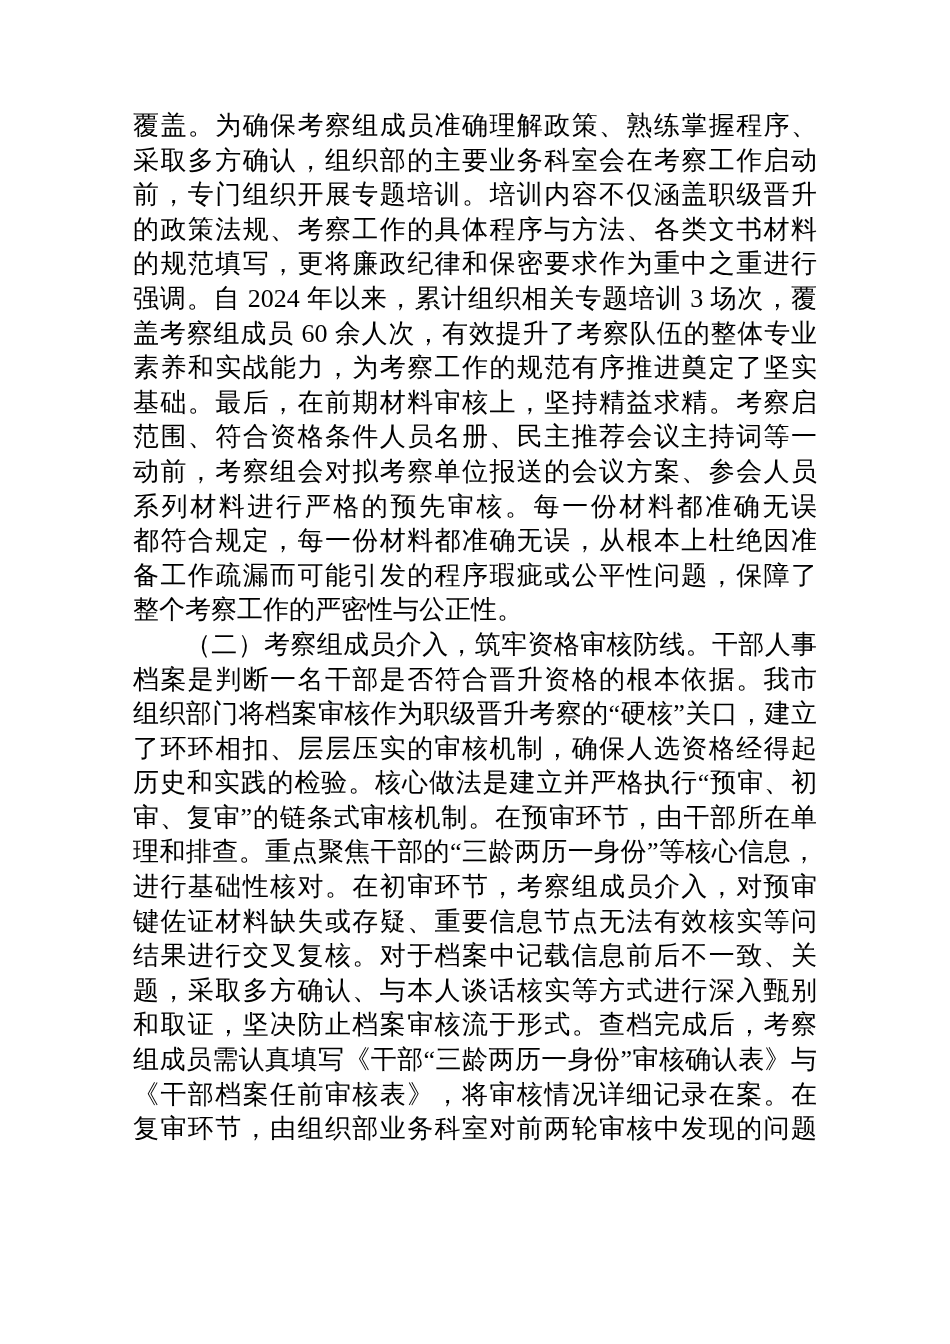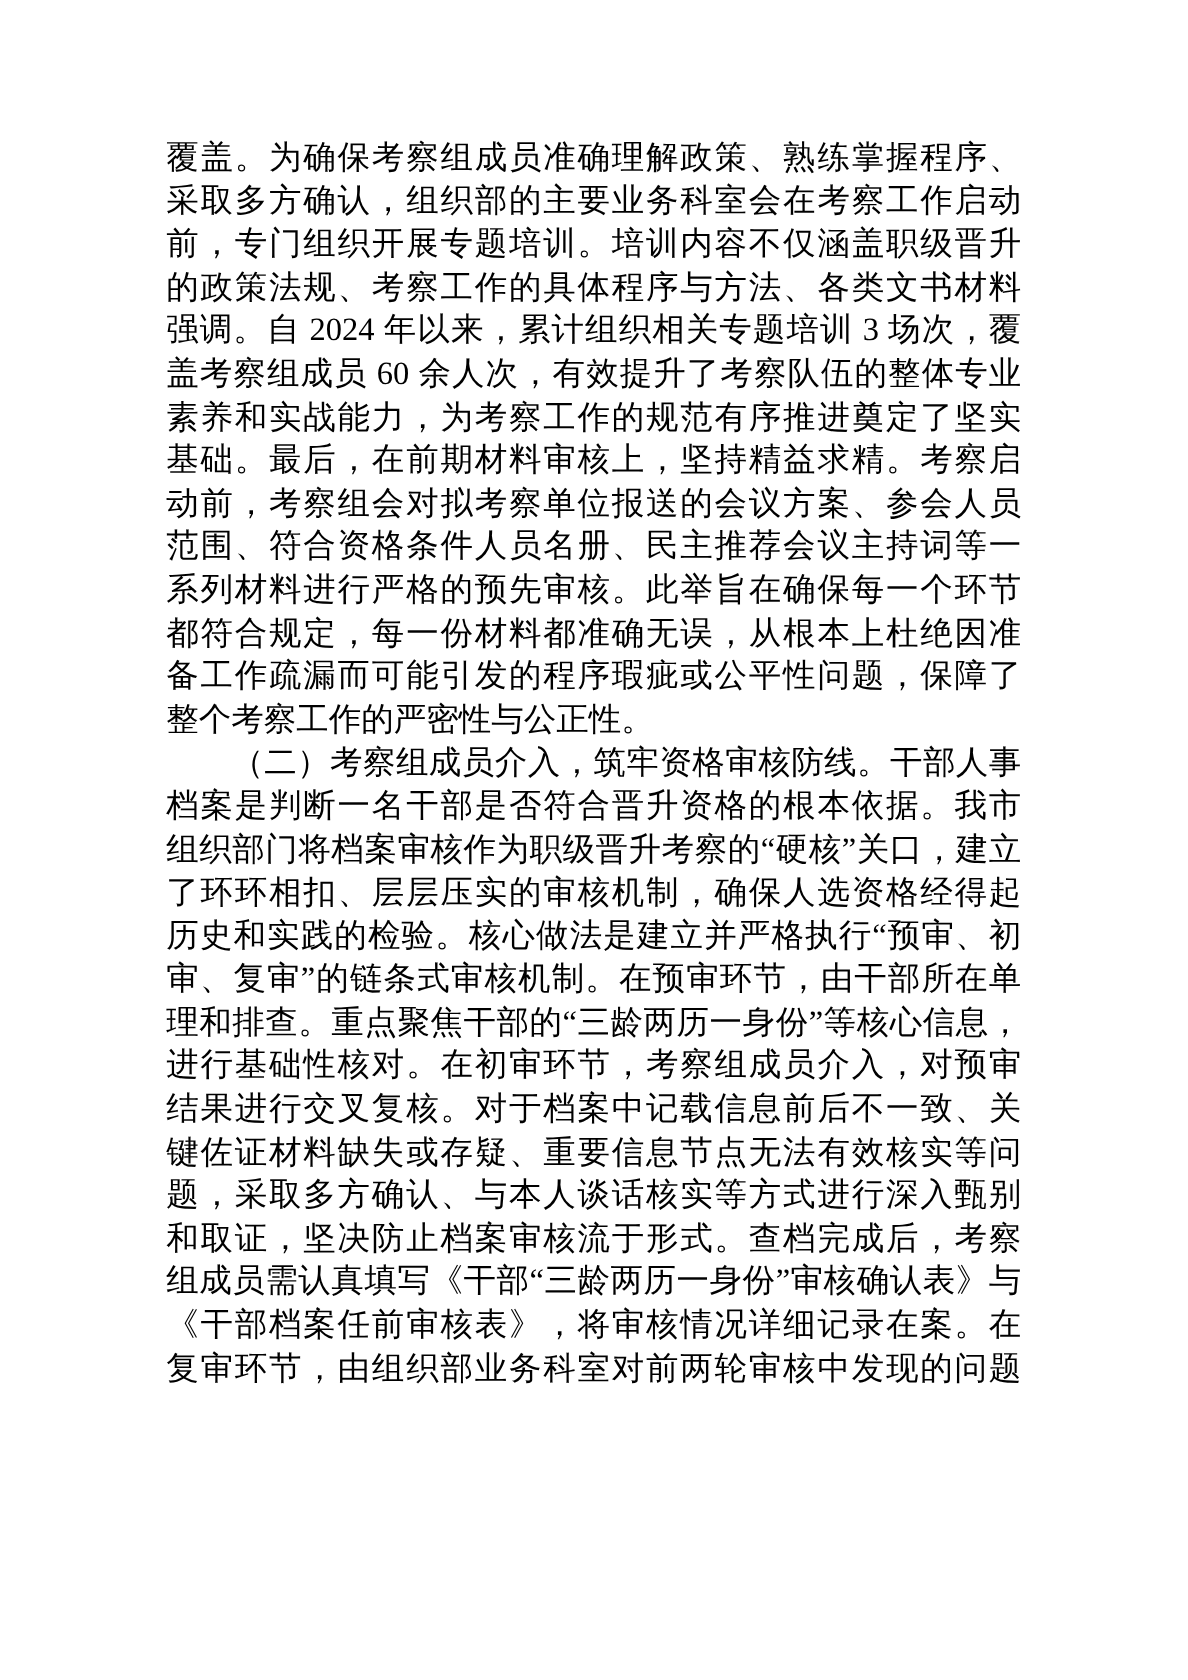--- a/index.html
+++ b/index.html
@@ -51,39 +51,40 @@
 </style>
 </head>
 <body>
 
 <div class="doc-page">
   <div class="doc-body">
     <div class="line">覆盖。为确保考察组成员准确理解政策、熟练掌握程序、</div>
     <div class="line">采取多方确认，组织部的主要业务科室会在考察工作启动</div>
     <div class="line">前，专门组织开展专题培训。培训内容不仅涵盖职级晋升</div>
     <div class="line">的政策法规、考察工作的具体程序与方法、各类文书材料</div>
+    <div class="line">的规范填写，更将廉政纪律和保密要求作为重中之重进行</div>
     <div class="line">强调。自 2024 年以来，累计组织相关专题培训 3 场次，覆</div>
     <div class="line">盖考察组成员 60 余人次，有效提升了考察队伍的整体专业</div>
     <div class="line">素养和实战能力，为考察工作的规范有序推进奠定了坚实</div>
     <div class="line">基础。最后，在前期材料审核上，坚持精益求精。考察启</div>
+    <div class="line">范围、符合资格条件人员名册、民主推荐会议主持词等一</div>
     <div class="line">动前，考察组会对拟考察单位报送的会议方案、参会人员</div>
-    <div class="line">范围、符合资格条件人员名册、民主推荐会议主持词等一</div>
-    <div class="line">系列材料进行严格的预先审核。此举旨在确保每一个环节</div>
+    <div class="line">系列材料进行严格的预先审核。每一份材料都准确无误</div>
     <div class="line">都符合规定，每一份材料都准确无误，从根本上杜绝因准</div>
     <div class="line">备工作疏漏而可能引发的程序瑕疵或公平性问题，保障了</div>
     <div class="line pend">整个考察工作的严密性与公正性。</div>
     <div class="line ind">（二）考察组成员介入，筑牢资格审核防线。干部人事</div>
     <div class="line">档案是判断一名干部是否符合晋升资格的根本依据。我市</div>
     <div class="line">组织部门将档案审核作为职级晋升考察的“硬核”关口，建立</div>
     <div class="line">了环环相扣、层层压实的审核机制，确保人选资格经得起</div>
     <div class="line">历史和实践的检验。核心做法是建立并严格执行“预审、初</div>
     <div class="line">审、复审”的链条式审核机制。在预审环节，由干部所在单</div>
     <div class="line">理和排查。重点聚焦干部的“三龄两历一身份”等核心信息，</div>
     <div class="line">进行基础性核对。在初审环节，考察组成员介入，对预审</div>
+    <div class="line">键佐证材料缺失或存疑、重要信息节点无法有效核实等问</div>
     <div class="line">结果进行交叉复核。对于档案中记载信息前后不一致、关</div>
-    <div class="line">键佐证材料缺失或存疑、重要信息节点无法有效核实等问</div>
     <div class="line">题，采取多方确认、与本人谈话核实等方式进行深入甄别</div>
     <div class="line">和取证，坚决防止档案审核流于形式。查档完成后，考察</div>
     <div class="line">组成员需认真填写《干部“三龄两历一身份”审核确认表》与</div>
     <div class="line">《干部档案任前审核表》，将审核情况详细记录在案。在</div>
     <div class="line">复审环节，由组织部业务科室对前两轮审核中发现的问题</div>
   </div>
 </div>
 
 </body></html>

